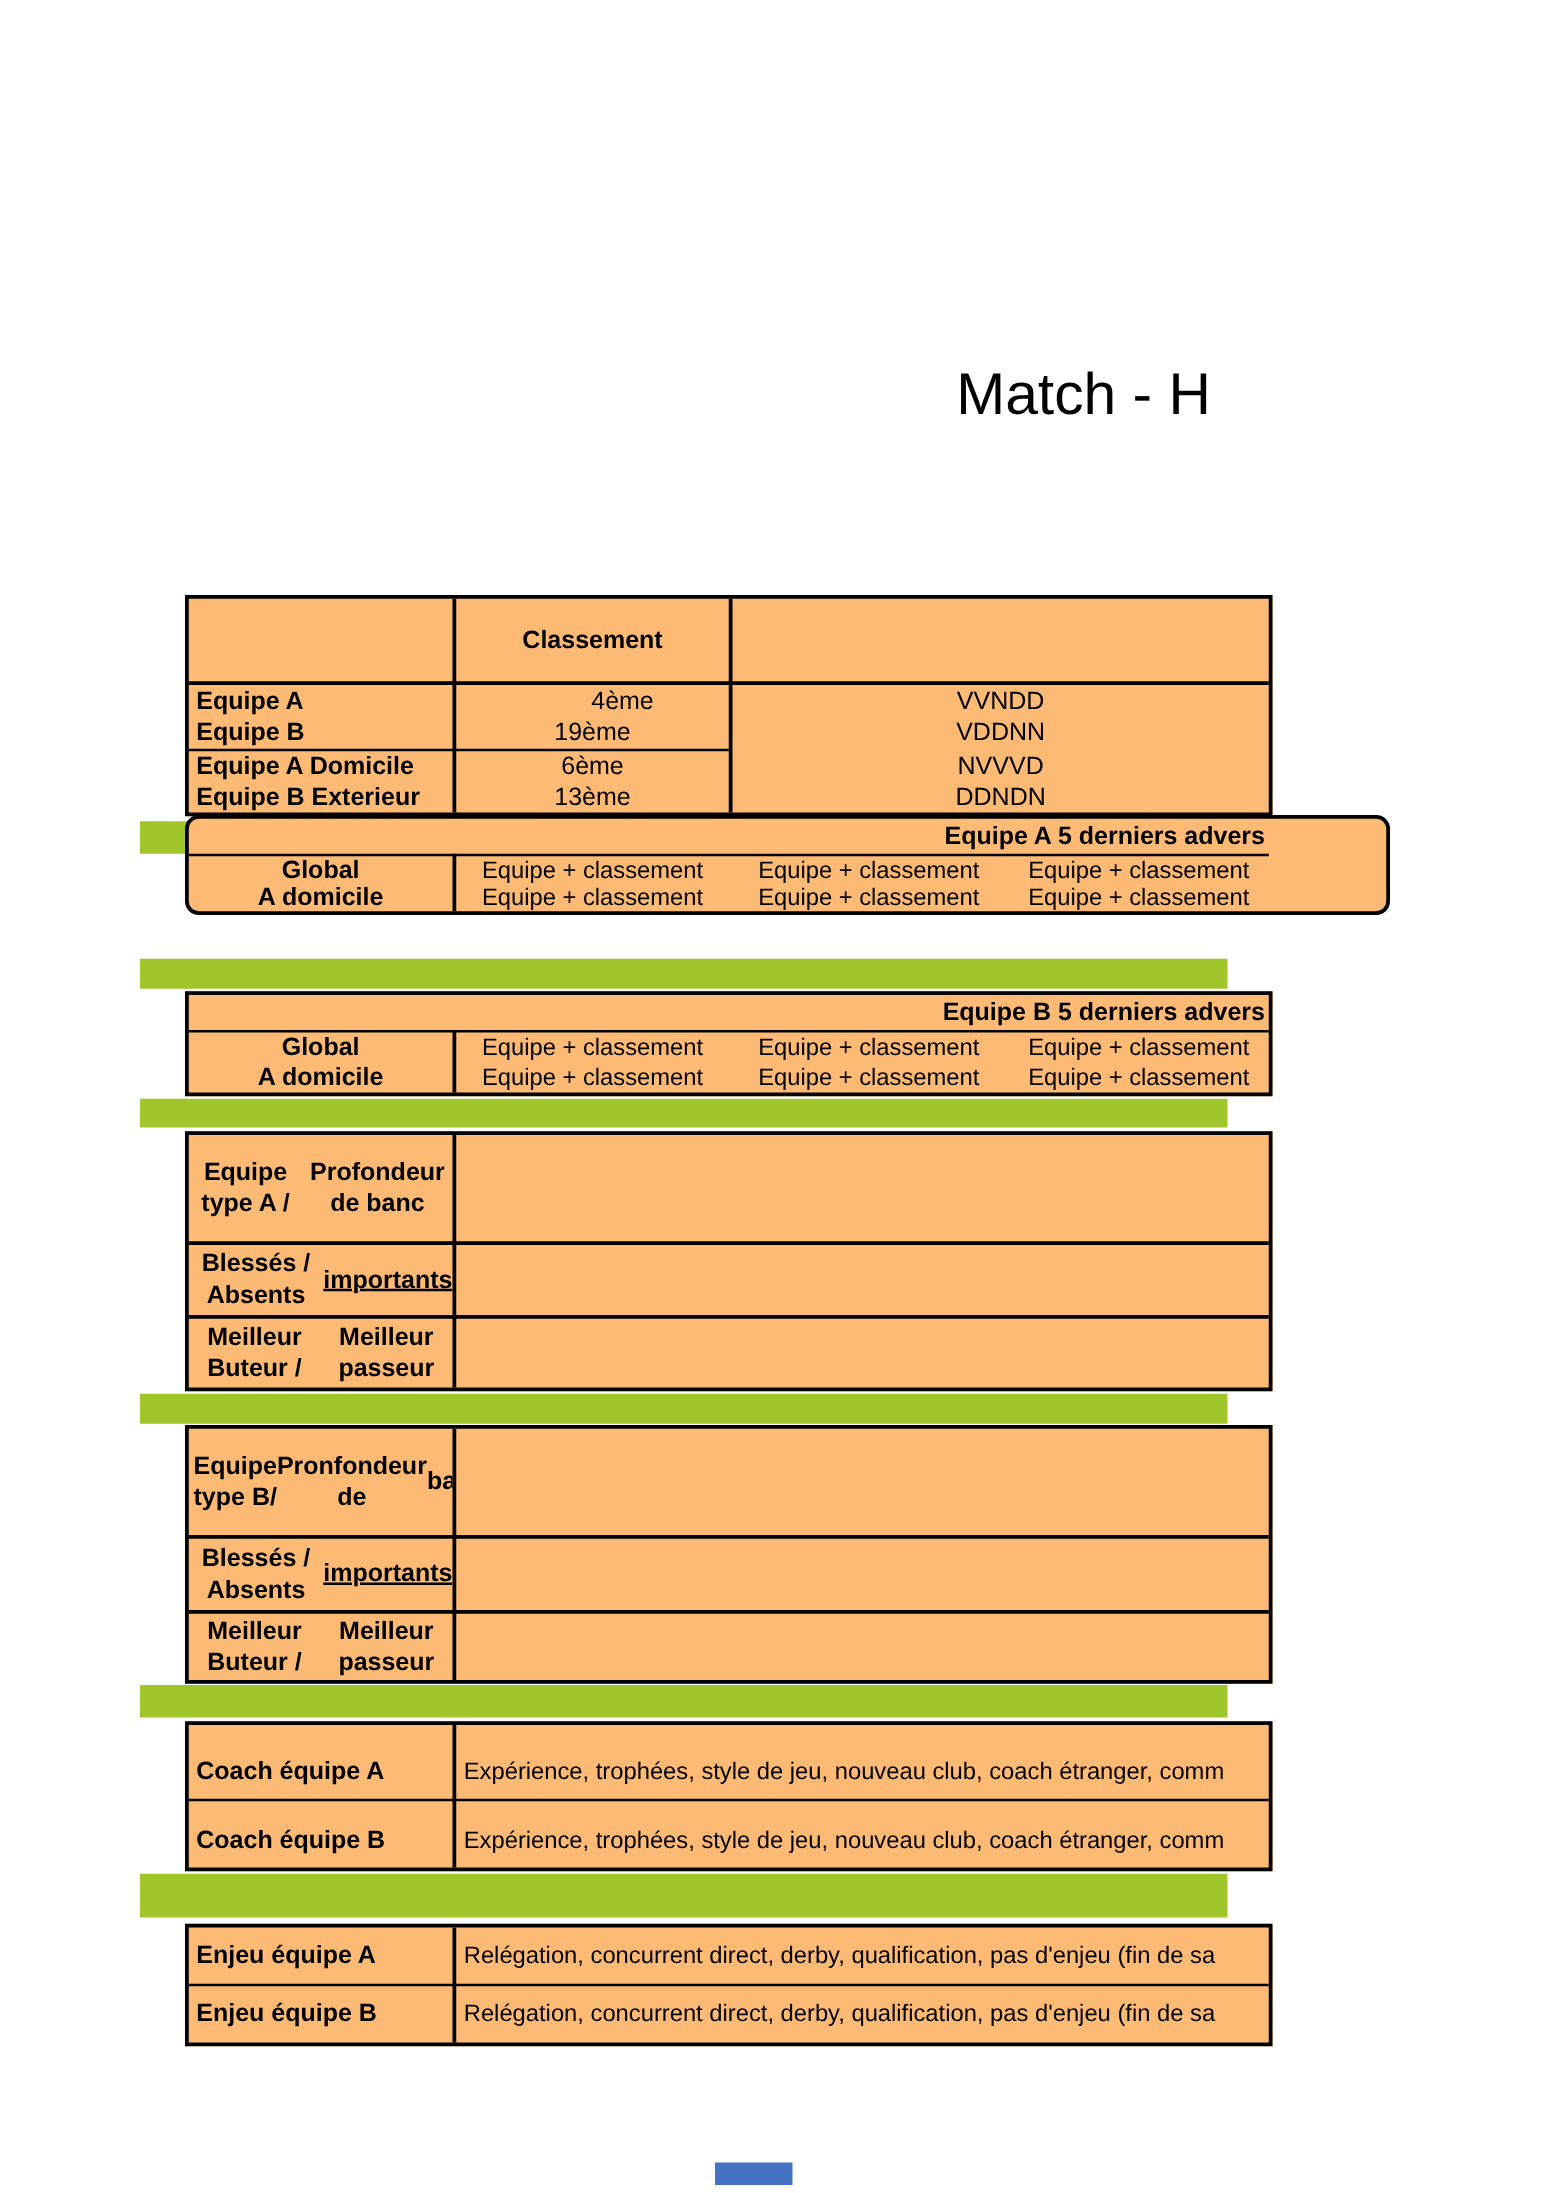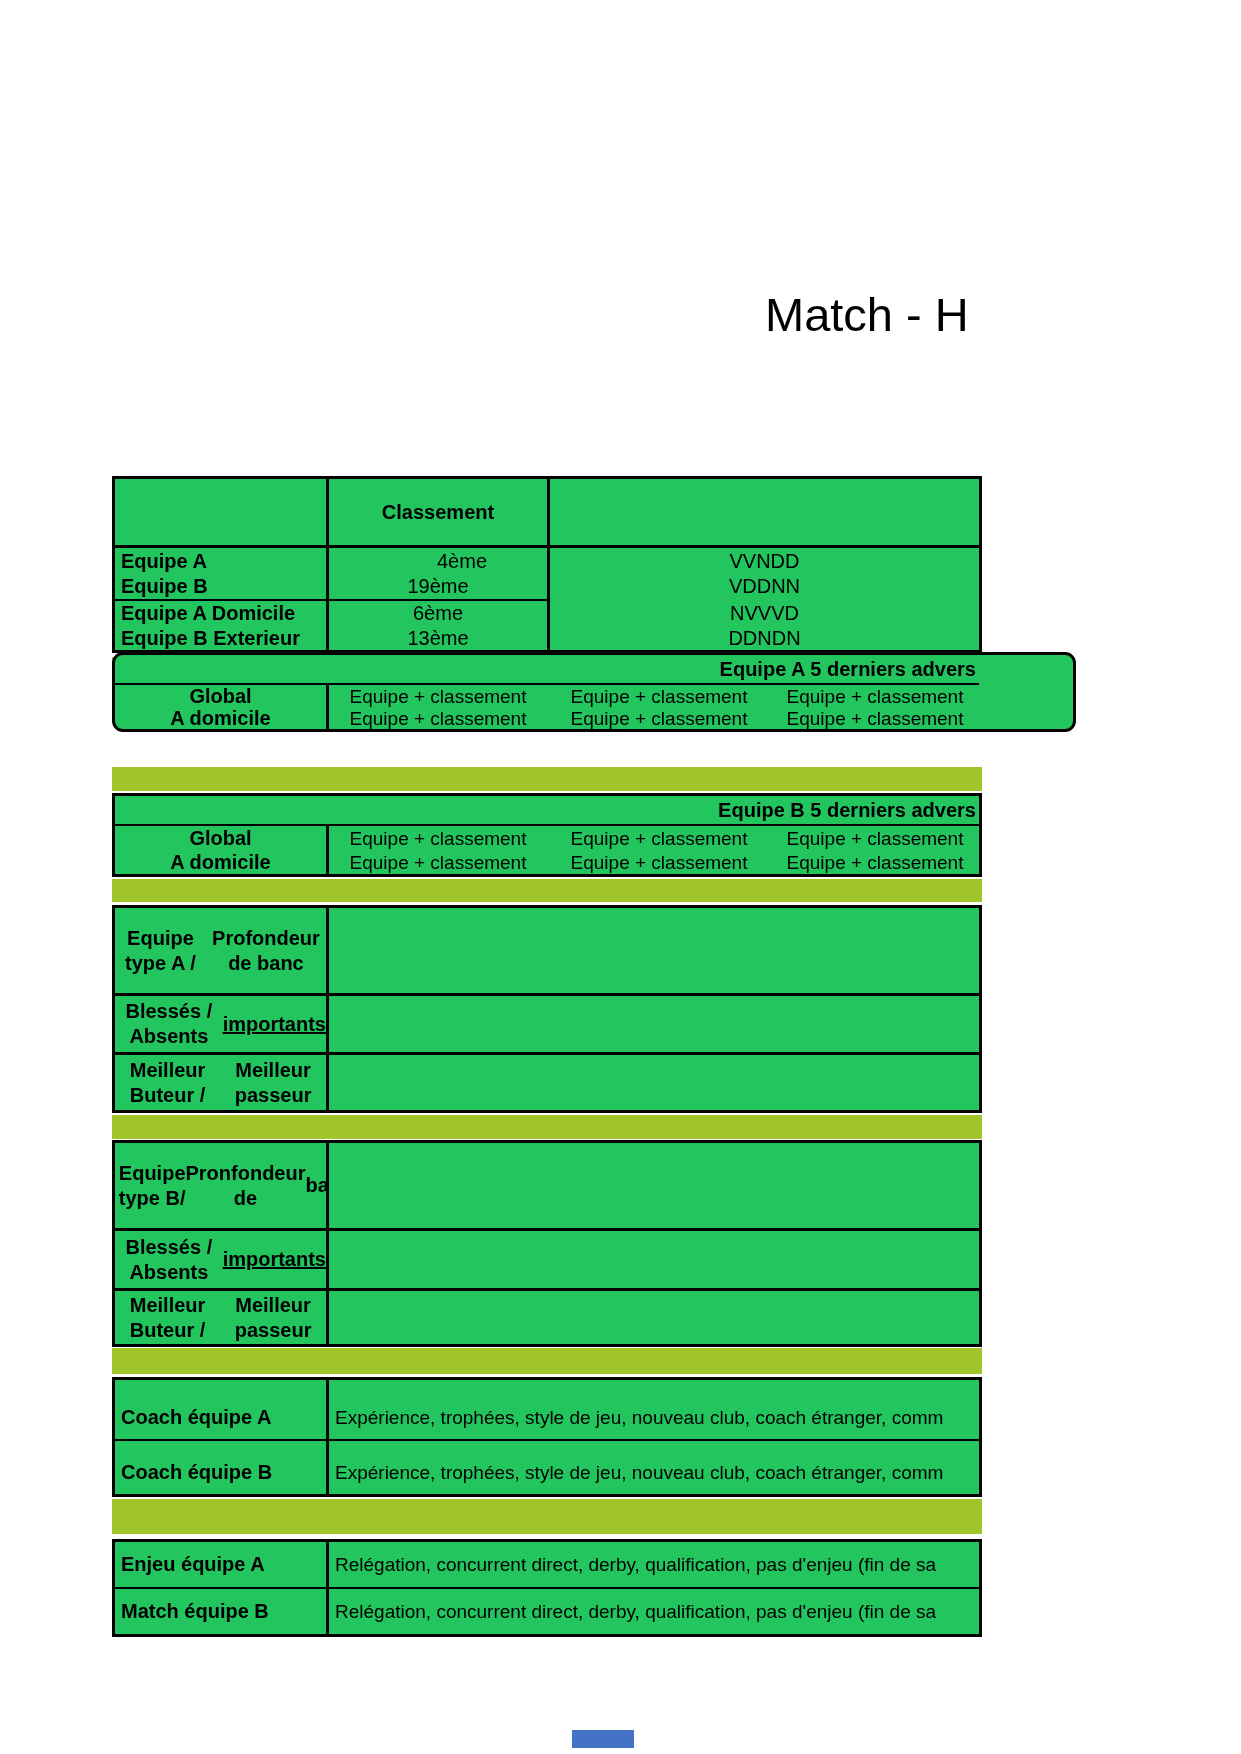--- a/index.html
+++ b/index.html
@@ -3,21 +3,21 @@
 <meta charset="utf-8">
 <style>
   html,body{margin:0;padding:0;background:#ffffff;}
   #canvas{
     position:relative;width:1241px;height:1754px;background:#ffffff;
     font-family:"Liberation Sans", sans-serif;color:#000;overflow:hidden;text-decoration:underline;
   }
   .abs{position:absolute;box-sizing:border-box;}
   .title{font-size:47px;line-height:1.05;white-space:nowrap;color:#000;}
   .bar{position:absolute;box-sizing:border-box;}
-  .box{position:absolute;box-sizing:border-box;border:3px solid #000;background:#22c55e;}
+  .box{position:absolute;box-sizing:border-box;border:3px solid #000;background:#fdba74;margin-left:36px;}
   .hline{position:absolute;background:#000;}
   .vline{position:absolute;background:#000;}
   .cell{position:absolute;box-sizing:border-box;display:flex;align-items:center;overflow:hidden;}
   .c-center{justify-content:center;text-align:center;}
   .c-left{justify-content:flex-start;text-align:left;padding-left:6px;}
   .c-right{justify-content:flex-end;text-align:right;padding-right:3px;}
   .bold{font-weight:bold;}
   .fs20{font-size:20px;line-height:1.25;}
   .fs19{font-size:19px;line-height:1.25;}
   .nowrap{white-space:nowrap;}
@@ -136,19 +136,19 @@
     <div class="cell c-left fs19 nowrap bottom-align" style="left:214px;top:0;width:650px;height:59px;">Expérience, trophées, style de jeu, nouveau club, coach étranger, comm</div>
     <div class="cell c-left bold fs20 bottom-align" style="left:0;top:61px;width:211px;height:53px;">Coach équipe B</div>
     <div class="cell c-left fs19 nowrap bottom-align" style="left:214px;top:61px;width:650px;height:53px;">Expérience, trophées, style de jeu, nouveau club, coach étranger, comm</div>
   </div>
 
   <div class="box" style="left:112px;top:1539px;width:870px;height:98px;">
     <div class="vline" style="left:211px;top:0;width:3px;height:92px;"></div>
     <div class="hline" style="left:0;top:45px;width:864px;height:2px;"></div>
     <div class="cell c-left bold fs20" style="left:0;top:0;width:211px;height:45px;border-radius:10px;">Enjeu équipe A</div>
     <div class="cell c-left fs19 nowrap" style="left:214px;top:0;width:650px;height:45px;">Relégation, concurrent direct, derby, qualification, pas d'enjeu (fin de sa</div>
-    <div class="cell c-left bold fs20" style="left:0;top:47px;width:211px;height:45px;">Match équipe B</div>
+    <div class="cell c-left bold fs20" style="left:0;top:47px;width:211px;height:45px;">Enjeu équipe B</div>
     <div class="cell c-left fs19 nowrap" style="left:214px;top:47px;width:650px;height:45px;">Relégation, concurrent direct, derby, qualification, pas d'enjeu (fin de sa</div>
   </div>
 
   <div class="bar" style="left:572px;top:1730px;width:62px;height:18px;background:#4472C4;"></div>
 
 </div>
 
 </body></html>

